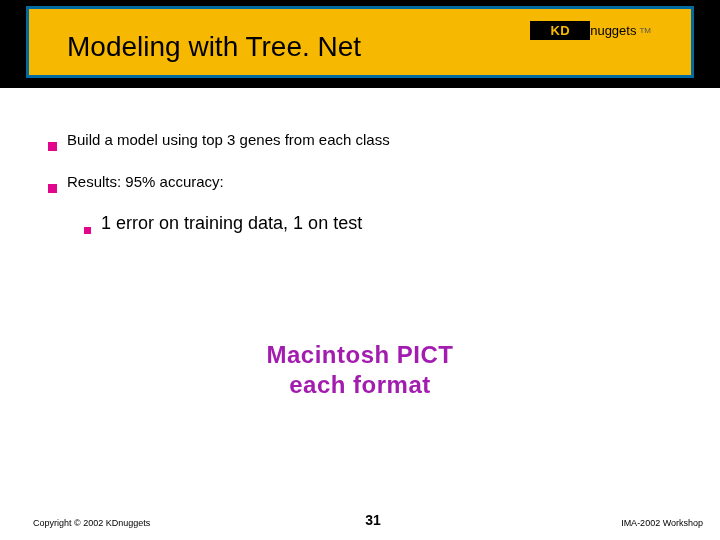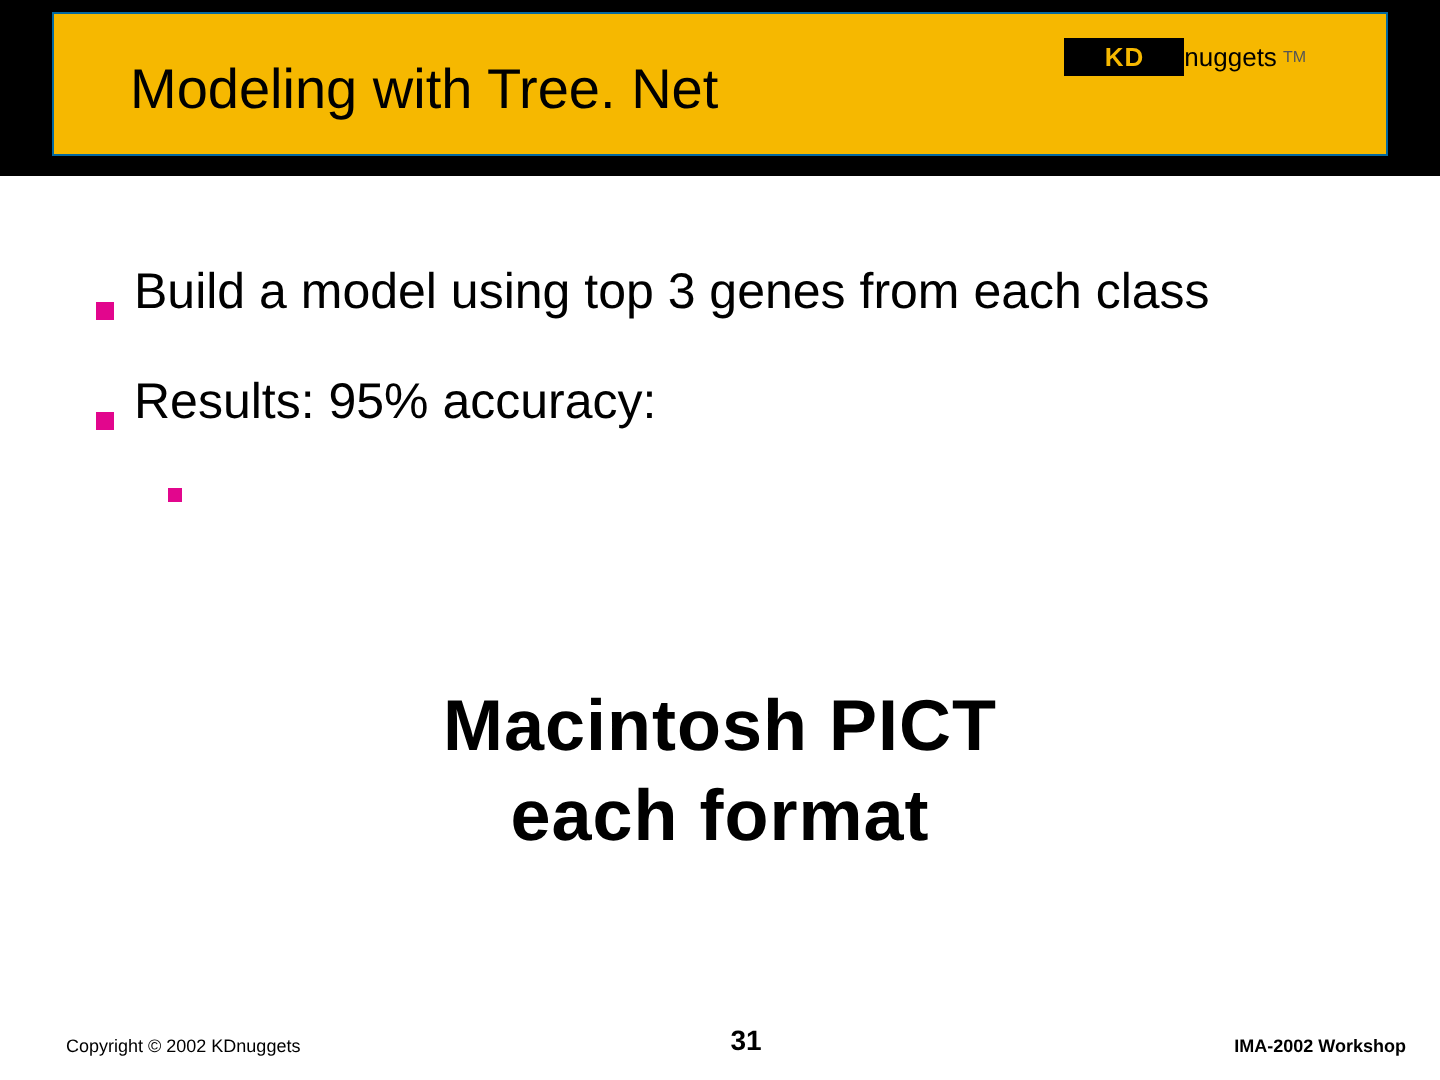--- a/index.html
+++ b/index.html
@@ -1,38 +1,38 @@
 <!DOCTYPE html>
 <html><head>
 <meta charset="utf-8">
 <style>
   * { margin: 0; padding: 0; box-sizing: border-box; }
   html, body { width: 720px; height: 540px; font-family: Verdana, Arial, sans-serif; background: #fff; overflow: hidden; }
   .slide { width: 720px; height: 540px; position: relative; background: #fff; }
   .header-bar { position: absolute; top: 0; left: 0; width: 720px; height: 88px; background: #000; }
-  .header-inner { position: absolute; top: 6px; left: 26px; width: 668px; height: 72px; background: #f6b800; border: 1px solid #0369a1; }
+  .header-inner { position: absolute; top: 6px; left: 26px; width: 668px; height: 72px; background: #f6b800; border: 3px solid #0369a1; }
   .title { position: absolute; top: 22px; left: 38px; font-size: 28px; color: #000; font-family: Verdana, Arial, sans-serif; }
   .logo { position: absolute; top: 12px; right: 40px; display: flex; align-items: center; }
   .logo-box { background: #000; color: #f6b800; font-weight: bold; font-size: 13px; padding: 2px 20px; letter-spacing: 0.5px; }
   .logo-text { color: #000; font-size: 13px; margin-left: 0; font-weight: normal; }
   .logo-tm { font-size: 8px; color: #555; margin-left: 3px; vertical-align: top; }
   .content { position: absolute; top: 130px; left: 48px; right: 40px; }
   .bullet-row { display: flex; align-items: baseline; margin-bottom: 22px; }
   .bullet { display: inline-block; width: 9px; height: 9px; background: #e2068d; margin-right: 10px; flex-shrink: 0; position: relative; top: 6px; }
-  .bullet-text { font-size: 25px; color: #000; line-height: 1.3; }
+  .bullet-text { font-size: 15px; color: #000; line-height: 1.3; }
   .sub-bullets { margin-left: 36px; margin-top: 2px; }
   .sub-row { display: flex; align-items: baseline; margin-bottom: 14px; }
   .sub-bullet { display: inline-block; width: 7px; height: 7px; background: #e2068d; margin-right: 10px; flex-shrink: 0; position: relative; top: 5px; }
   .sub-text { font-size: 18px; color: #000; }
   .pict-placeholder { position: absolute; top: 340px; left: 0; width: 720px; text-align: center; }
-  .pict-text { font-family: Arial, sans-serif; font-weight: bold; font-size: 36px; color: #000000; line-height: 1.25; letter-spacing: 0.5px; }
+  .pict-text { font-family: Arial, sans-serif; font-weight: bold; font-size: 24px; color: #a21caf; line-height: 1.25; letter-spacing: 0.5px; }
   .footer { position: absolute; bottom: 12px; left: 0; width: 720px; height: 20px; margin-left: 13px; }
   .footer-left { position: absolute; left: 20px; bottom: 0; font-size: 9px; color: #000; }
   .footer-center { position: absolute; left: 0; width: 720px; text-align: center; bottom: 0; font-size: 14px; font-weight: bold; color: #000; }
-  .footer-right { position: absolute; right: 30px; bottom: 0; font-size: 9px; color: #000; font-weight: bold; }
+  .footer-right { position: absolute; right: 30px; bottom: 0; font-size: 9px; color: #000; }
 </style>
 </head>
 <body>
 
 <div class="slide">
   <div class="header-bar">
     <div class="header-inner">
       <div class="title">Modeling with Tree. Net</div>
       <div class="logo">
         <span class="logo-box">KD</span>
@@ -47,20 +47,21 @@
       <span class="bullet"></span>
       <span class="bullet-text">Build a model using top 3 genes from each class</span>
     </div>
     <div class="bullet-row">
       <span class="bullet"></span>
       <span class="bullet-text">Results: 95% accuracy:</span>
     </div>
     <div class="sub-bullets">
       <div class="sub-row">
         <span class="sub-bullet"></span>
+        <span class="sub-text">1 error on training data, 1 on test</span>
       </div>
     </div>
   </div>
 
   <div class="pict-placeholder">
     <div class="pict-text">Macintosh PICT</div>
     <div class="pict-text">each format</div>
   </div>
 
   <div class="footer">

